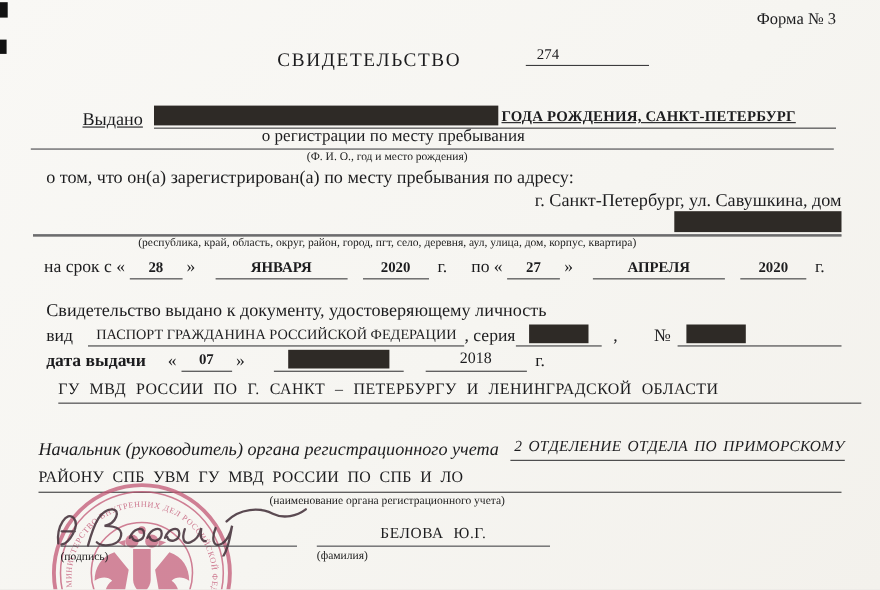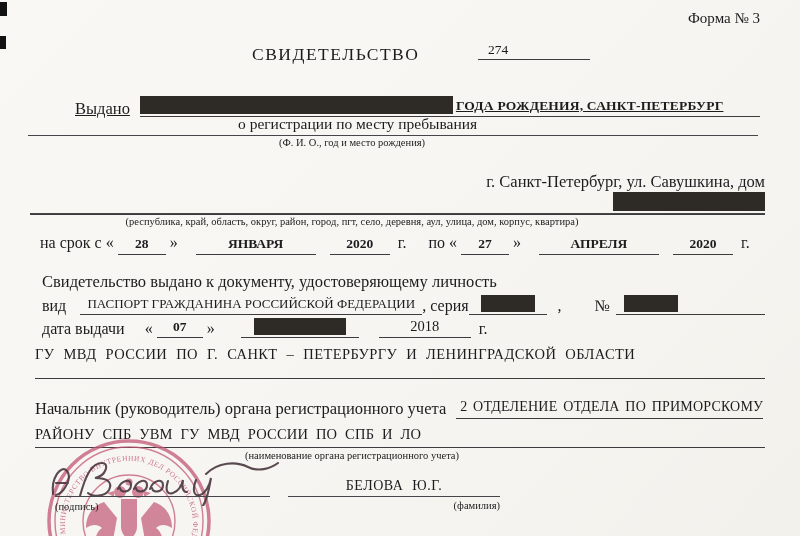--- a/index.html
+++ b/index.html
@@ -44,42 +44,42 @@
   .row-vid{top:295px;left:42px;right:35px;font-size:16px;align-items:flex-end;}
   .vid-val{width:342px;margin-left:14px;border-bottom:1px solid #3c3c3e;text-align:center;
            font-size:13px;padding-bottom:2px;white-space:nowrap;}
   .ser-cell{width:78px;border-bottom:1px solid #3c3c3e;display:flex;justify-content:center;padding-bottom:2px;}
   .bar-serial{width:54px;height:17px;}
   .sep-comma{width:26px;text-align:center;}
   .no-label{margin:0 6px 0 22px;}
   .num-cell{flex:1;border-bottom:1px solid #3c3c3e;display:flex;padding-bottom:2px;}
   .bar-docnum{width:54px;height:17px;margin-left:8px;}
   .row-issue{top:318px;left:42px;font-size:16px;align-items:flex-end;}
-  .row-issue .lbl{margin-right:16px;}
+  .row-issue .lbl{margin-right:16px;font-weight:bold;}
   .iss-day{width:46px;}
   .iss-month{width:118px;margin-left:22px;border-bottom:1px solid #3c3c3e;display:flex;justify-content:center;padding-bottom:2px;}
   .bar-issmonth{width:92px;height:17px;}
   .iss-year{width:92px;margin-left:20px;}
-  .row-authority{top:346px;left:35px;width:730px;border-bottom:1px solid #3c3c3e;
-                 font-size:14.5px;letter-spacing:.4px;word-spacing:5px;padding-bottom:15px;}
+  .row-authority{top:346px;left:53px;width:730px;border-bottom:1px solid #3c3c3e;
+                 font-size:14.5px;letter-spacing:.4px;word-spacing:5px;padding-bottom:3px;}
   .cap-auth{top:367px;}
-  .row-chief{top:399px;left:35px;right:38px;align-items:flex-end;}
+  .row-chief{top:399px;left:35px;right:38px;align-items:flex-end;font-style:italic;}
   .row-chief .lbl{font-size:16.5px;flex:0 0 auto;}
   .chief-val{flex:1;margin-left:10px;border-bottom:1px solid #3c3c3e;font-size:14px;
              letter-spacing:.2px;word-spacing:2px;padding:0 0 3px 4px;white-space:nowrap;}
   .row-chief2{top:426px;left:35px;width:730px;border-bottom:1px solid #3c3c3e;
               font-size:14.5px;letter-spacing:.2px;word-spacing:4px;padding-bottom:4px;}
   .cap-reg{top:450px;}
   .stamp-box{left:44px;top:436px;width:170px;height:170px;}
   .sig-svg{left:46px;top:456px;width:238px;height:50px;}
   .sig-line{top:496px;left:55px;width:215px;}
   .cap-sign{top:501px;left:55px;width:215px;}
   .name-text{top:478px;left:288px;width:212px;text-align:center;font-size:14px;letter-spacing:.5px;word-spacing:5px;}
   .name-line{top:496px;left:288px;width:212px;}
-  .cap-name{top:500px;left:288px;width:212px;text-align:right;}
+  .cap-name{top:500px;left:288px;width:212px;text-align:left;}
 </style>
 </head>
 <body>
 
 <div class="page">
 
   <div class="edge-mark" style="top:2px;width:7px;height:14px;"></div>
   <div class="edge-mark" style="top:36px;width:6px;height:13px;"></div>
 
   <div class="abs form-label">Форма № 3</div>
@@ -91,20 +91,21 @@
   <div class="abs row row-issued">
     <span class="label">Выдано</span>
     <span class="issued-fill">
       <span class="bar bar-name"></span>
       <span class="caps-bold">ГОДА РОЖДЕНИЯ, САНКТ-ПЕТЕРБУРГ</span>
     </span>
   </div>
   <div class="hline line-fio"></div>
   <div class="abs caption cap-center cap-fio">(Ф. И. О., год и место рождения)</div>
 
+  <div class="abs row-statement">о том, что он(а) зарегистрирован(а) по месту пребывания по адресу:</div>
 
   <div class="abs row row-address">
     <span class="txt">г. Санкт-Петербург, ул. Савушкина, дом</span>
     <span class="bar bar-house"></span>
   </div>
   <div class="hline line-addr"></div>
   <div class="abs caption cap-center cap-addr">(республика, край, область, округ, район, город, пгт, село, деревня, аул, улица, дом, корпус, квартира)</div>
 
   <div class="abs row row-period">
     <span>на срок с</span>

